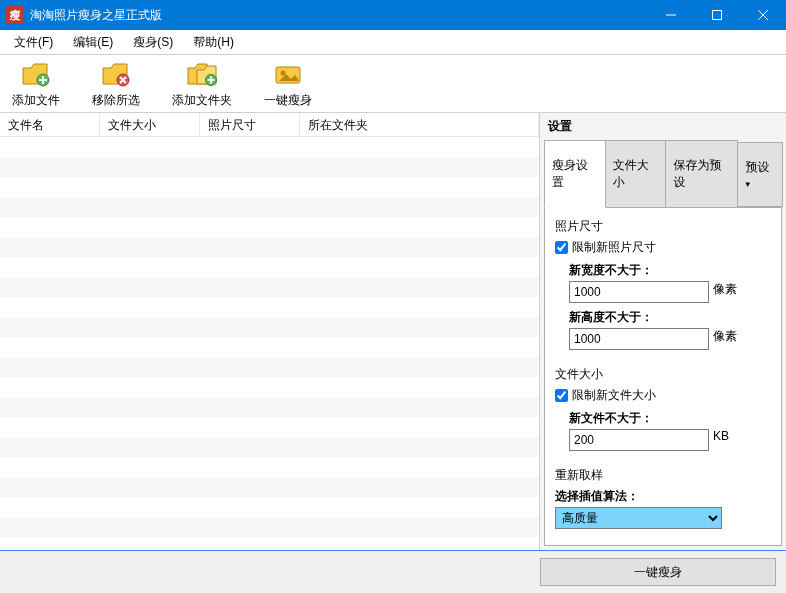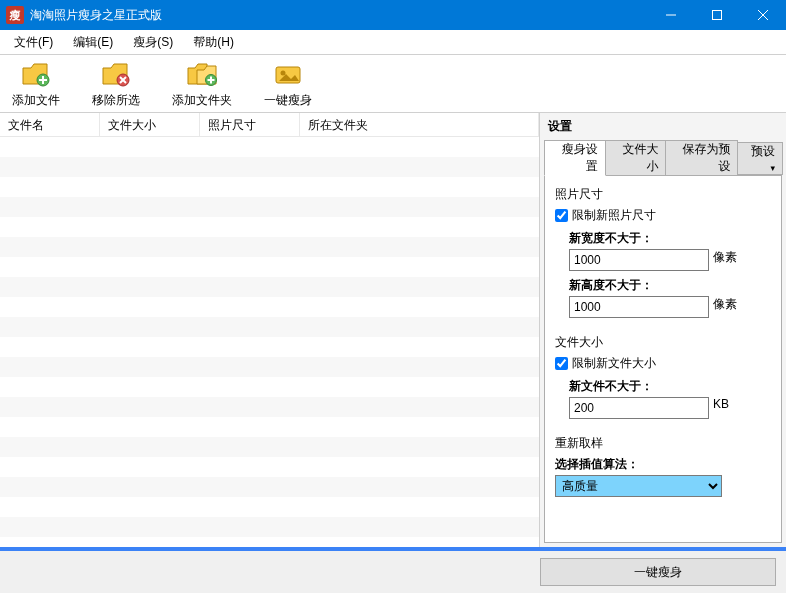--- a/index.html
+++ b/index.html
@@ -12,34 +12,34 @@
 .titlebar .win-btn { width: 46px; display: flex; align-items: center; justify-content: center; color: #fff; }
 
 .menubar { height: 25px; background: #fff; border-bottom: 1px solid #d0d0d0; display: flex; align-items: center; padding: 0 4px; }
 .menubar .menu-item { padding: 18px 10px; }
 
 .toolbar { height: 58px; background: #fff; border-bottom: 1px solid #d0d0d0; display: flex; align-items: flex-start; padding: 3px 6px; gap: 20px; }
 .toolbar .tool-btn { display: flex; flex-direction: column; align-items: center; padding: 2px 6px; min-width: 56px; cursor: pointer; }
 .toolbar .tool-icon { width: 30px; height: 30px; display: flex; align-items: center; justify-content: center; }
 .toolbar .tool-label { font-size: 12px; margin-top: 2px; }
 
-.body-area { display: flex; height: calc(593px - 30px - 25px - 58px - 42px); border-bottom: 4px solid #3b82f6; }
+.body-area { display: flex; height: calc(593px - 30px - 25px - 58px - 42px); border-bottom: 1px solid #3b82f6; }
 
 .list-panel { flex: 1; display: flex; flex-direction: column; border-right: 1px solid #d0d0d0; }
 .list-header { display: flex; height: 24px; background: #fff; border-bottom: 1px solid #e8e8e8; }
 .list-header .col { padding: 4px 8px; border-right: 1px solid #e8e8e8; font-size: 12px; color: #000; }
 .list-rows { flex: 1; overflow: auto; }
 .list-rows .row { height: 20px; }
 .list-rows .row:nth-child(odd) { background: #fff; }
 .list-rows .row:nth-child(even) { background: #f7f7f7; }
 
 .settings-panel { width: 246px; display: flex; flex-direction: column; background: #f4f4f4; }
 .settings-title { padding: 5px 8px 5px 8px; font-size: 12px; font-weight: bold; background: #f4f4f4; }
 .tabs { display: flex; padding: 0 4px; gap: 0; background: #f4f4f4; align-items: center; }
-.tabs .tab { padding: 0 7px; border: 1px solid #adadad; background: #e1e1e1; font-size: 12px; margin-right: -1px; cursor: pointer; text-align: right; }
+.tabs .tab { padding: 16px 7px; border: 1px solid #adadad; background: #e1e1e1; font-size: 12px; margin-right: -1px; cursor: pointer; }
 .tabs .tab.active { background: #fff; border-bottom: 1px solid #fff; position: relative; z-index: 1; }
 .tabs .tab.drop::after { content: " ▾"; font-size: 9px; }
 .tab-body { flex: 1; background: #fff; border: 1px solid #adadad; margin: -1px 4px 4px 4px; padding: 10px 10px; overflow: auto; }
 
 .group { margin-bottom: 16px; }
 .group-title { font-size: 12px; margin-bottom: 4px; }
 .group .field { margin-left: 14px; margin-bottom: 6px; }
 .group .field-label { font-size: 12px; margin-bottom: 2px; display: block; font-weight: bold; }
 .group .field-row { display: flex; gap: 4px; }
 .group input[type=text] { width: 140px; height: 22px; border: 1px solid #7a7a7a; padding: 1px 4px; font-size: 12px; }

